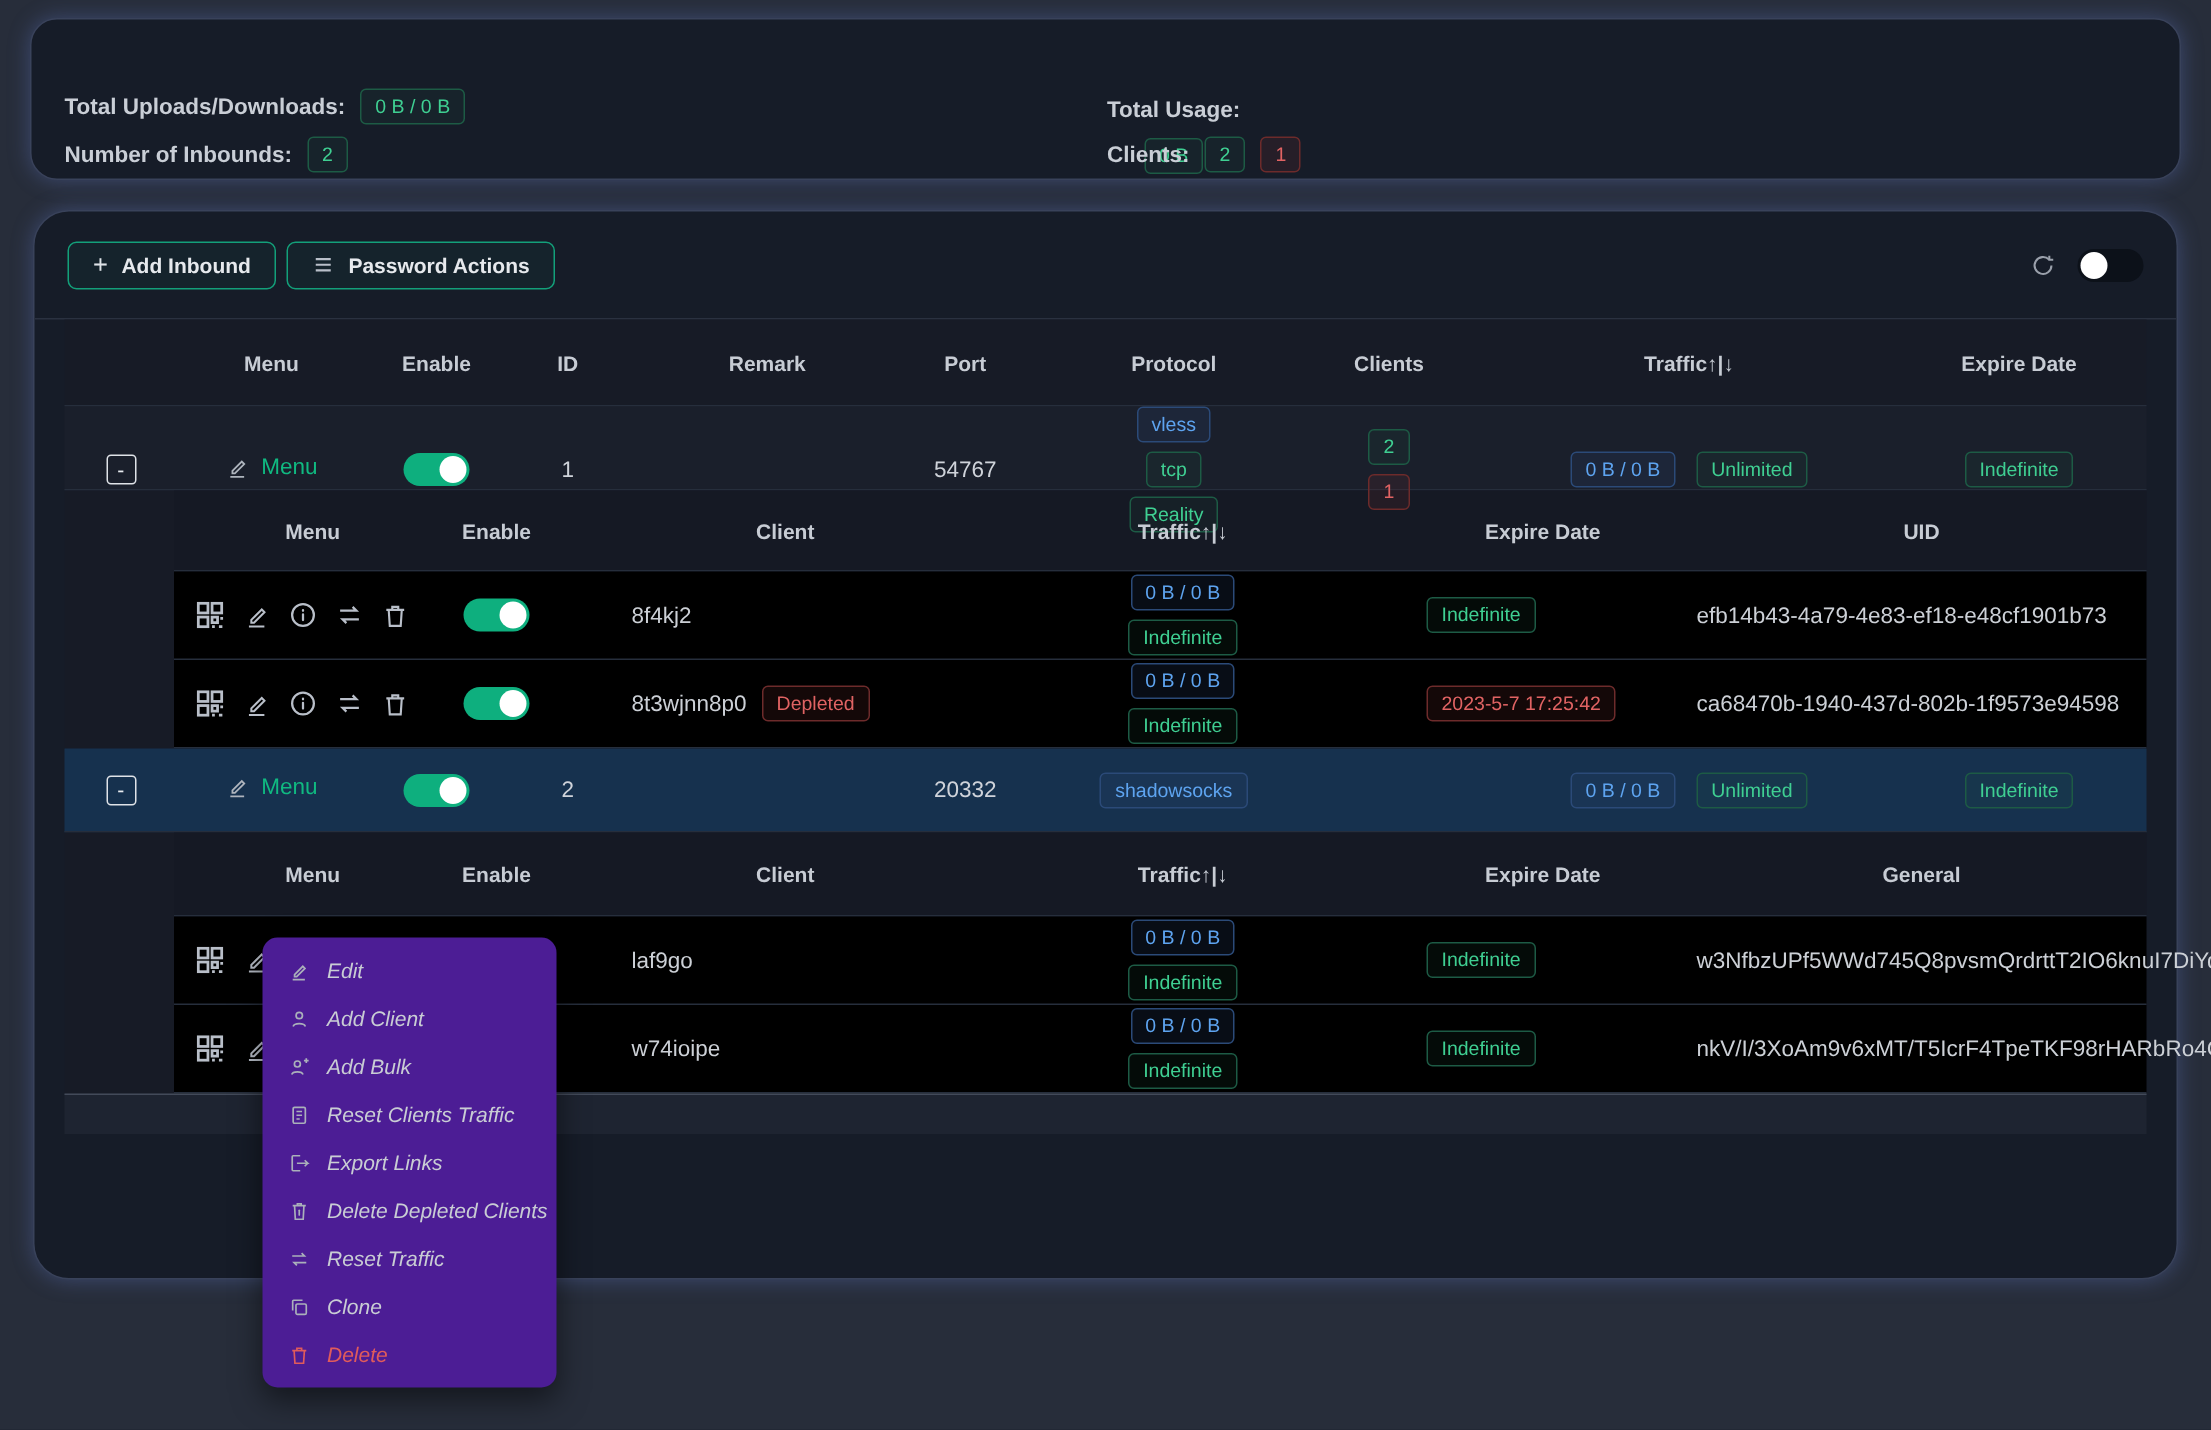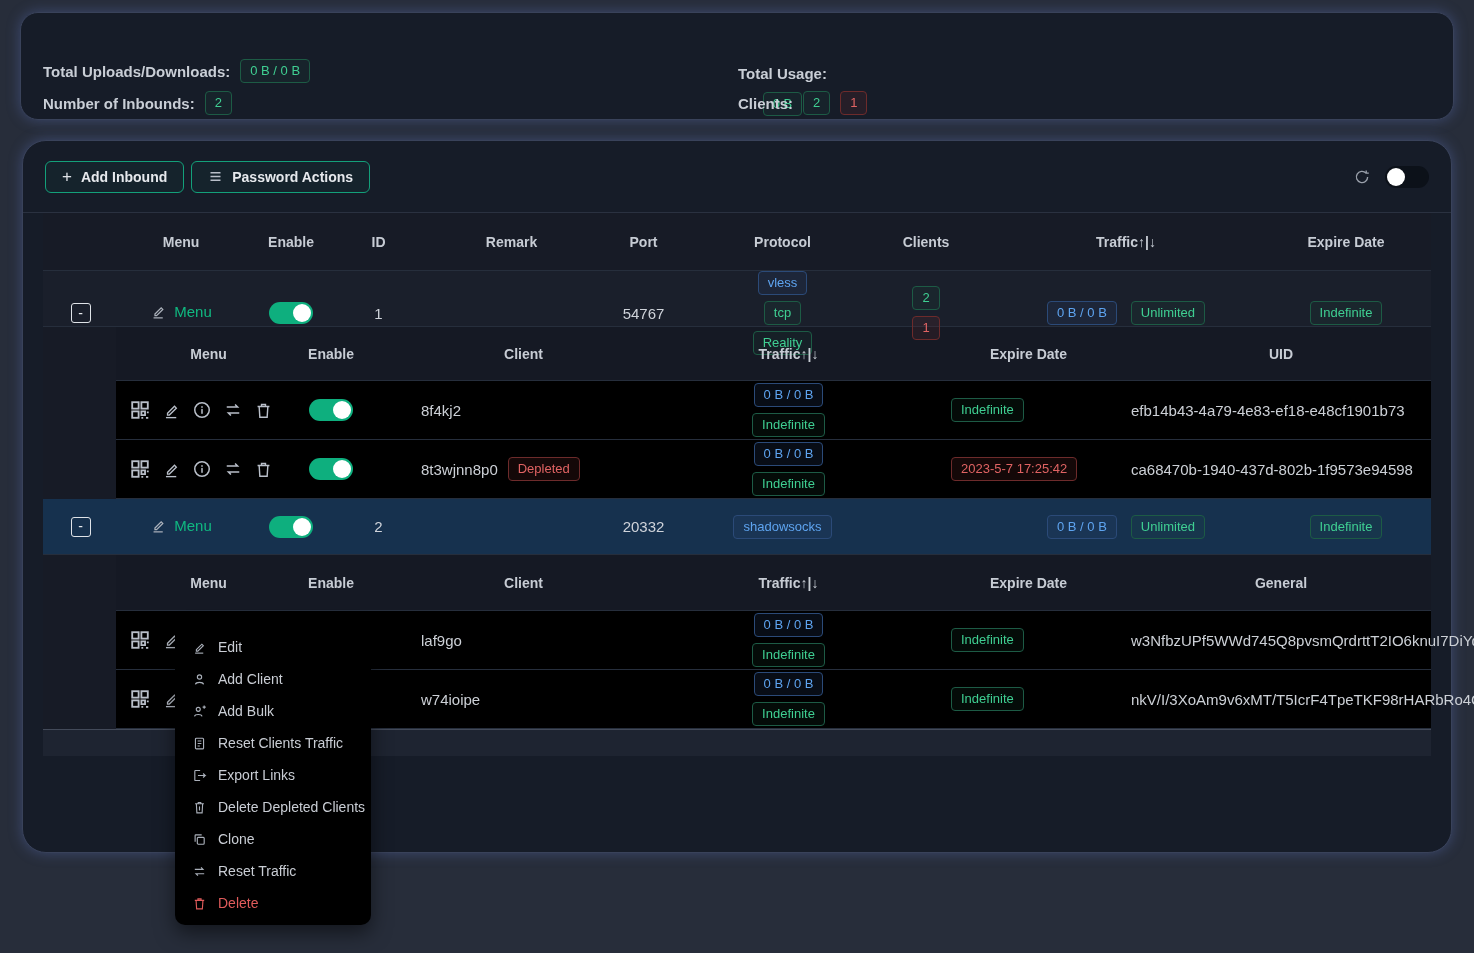--- a/index.html
+++ b/index.html
@@ -64,22 +64,22 @@
   .tag-group { display:flex; gap:6px; align-items:center;flex-direction:column; }
   .center-group { display:flex; gap:14px; align-items:center; justify-content:center; }
   .row-icons { display:flex; gap:11px; align-items:center; padding-left:13px; color:#c6cad1; }
   .row-icons .icon { cursor:pointer; }
   .client-name { display:flex; align-items:center; gap:10px; }
   .mono-text { color:#ccd0d6; font-size:15px; }
   .toggle-center { display:flex; justify-content:center; }
 
   .footer-row { height:27px; background:#1e2431; border-top:1px solid #434a59; margin:0 20px; }
 
-  .context-menu { position:absolute; left:175px; top:625px; width:196px; background:#000000; border-radius:10px;
-                  box-shadow:0 8px 20px rgba(0,0,0,0.5); padding:6px 0; z-index:20; }
+  .context-menu { position:absolute; left:175px; top:625px; width:196px; background:#4c1d95; border-radius:10px;
+                  box-shadow:0 8px 20px rgba(0,0,0,0.5); padding:6px 0; z-index:20;font-style:italic; }
   .menu-item { display:flex; align-items:center; gap:11px; height:32px; padding:0 17px;
                color:#c9cdd4; font-size:14px; cursor:pointer; white-space:nowrap; }
   .menu-item .icon { color:#aab0ba; }
   .menu-item.danger, .menu-item.danger .icon { color:#e05b5b; }
 </style>
 </head>
 <body>
 
 <div class="page">
 
@@ -486,34 +486,34 @@
           <svg width="15" height="15" viewBox="0 0 24 24" fill="none" stroke="currentColor" stroke-width="1.8">
             <path d="M5 6h14M10 6V4h4v2M7 6l.8 14.5h8.4L17 6"></path>
             <path d="M12 11v5" stroke-linecap="round"></path>
           </svg>
         </span>
       <span>Delete Depleted Clients</span>
     </div>
     <div class="menu-item">
       <span class="icon">
           <svg width="15" height="15" viewBox="0 0 24 24" fill="none" stroke="currentColor" stroke-width="1.8">
+            <path d="M4.5 8.5h13l-3-3M19.5 15.5h-13l3 3"></path>
+          </svg>
+        </span>
+      <span>Reset Traffic</span>
+    </div>
+    <div class="menu-item">
+      <span class="icon">
+          <svg width="15" height="15" viewBox="0 0 24 24" fill="none" stroke="currentColor" stroke-width="1.8">
             <rect x="8.5" y="8.5" width="11" height="11" rx="1.5"></rect>
             <path d="M5 15.5V5.5a1 1 0 0 1 1-1h9.5"></path>
           </svg>
         </span>
       <span>Clone</span>
     </div>
-    <div class="menu-item">
-      <span class="icon">
-          <svg width="15" height="15" viewBox="0 0 24 24" fill="none" stroke="currentColor" stroke-width="1.8">
-            <path d="M4.5 8.5h13l-3-3M19.5 15.5h-13l3 3"></path>
-          </svg>
-        </span>
-      <span>Reset Traffic</span>
-    </div>
     <div class="menu-item danger">
       <span class="icon">
           <svg width="15" height="15" viewBox="0 0 24 24" fill="none" stroke="currentColor" stroke-width="1.8">
             <path d="M4.5 7h15M9.5 7V4.5h5V7M6.5 7l.9 13.5h9.2L17.5 7"></path>
           </svg>
         </span>
       <span>Delete</span>
     </div>
   </div>
 

